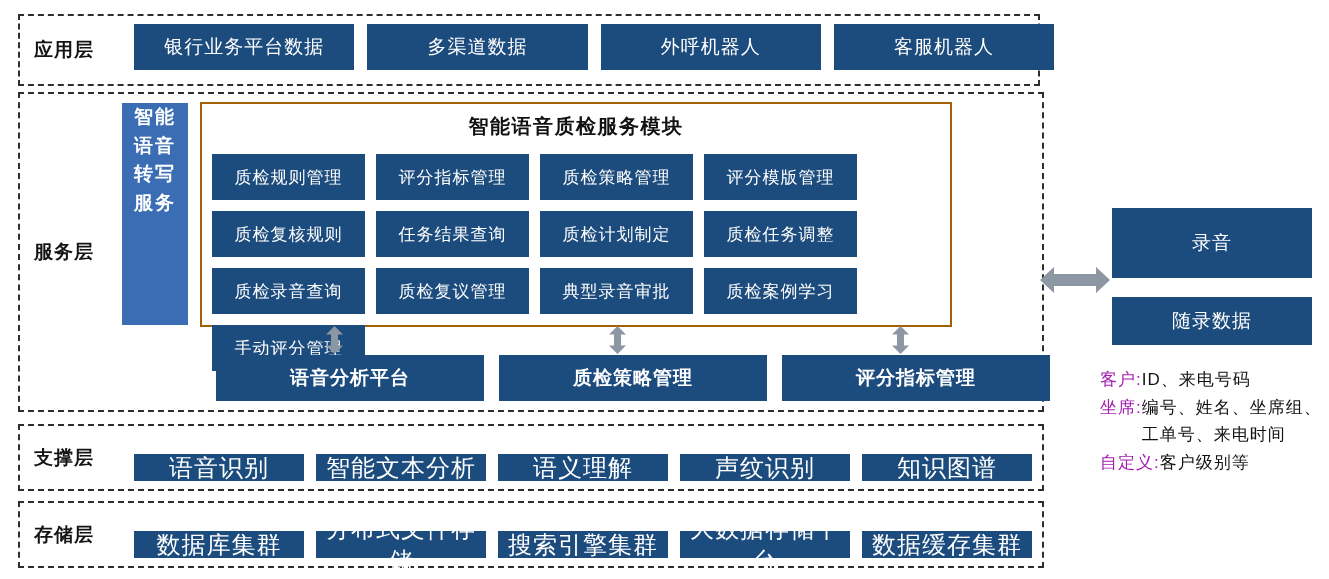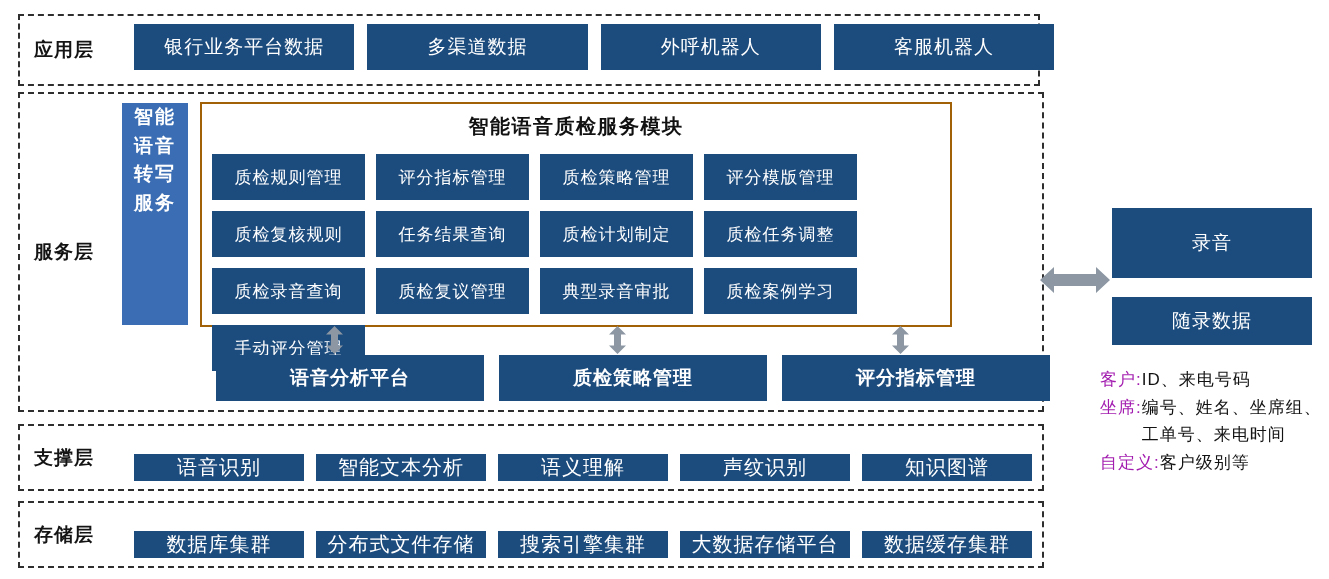--- a/index.html
+++ b/index.html
@@ -19,21 +19,21 @@
   }
   .box{
     background:var(--box-dark);color:#fff;display:flex;align-items:center;justify-content:center;
     letter-spacing:1px;box-sizing:border-box;text-align:center;
   }
   .hrow{position:absolute;display:flex;padding-left:16px;}
   #app-row{left:98px;top:8px;width:920px;height:46px;gap:13px;}
   #app-row .box{flex:1;font-size:19px;}
   #support-row{left:98px;top:9px;width:898px;height:46px;gap:12px;}
   #storage-row{left:98px;top:9px;width:898px;height:46px;gap:12px;}
-  #support-row .box,#storage-row .box{flex:1;font-size:20px;margin-top:19px;}
+  #support-row .box,#storage-row .box{flex:1;font-size:24px;margin-top:19px;}
   
   .vbox{
     position:absolute;left:102px;top:9px;width:66px;height:222px;
     background:var(--box-light);color:#fff;display:flex;align-items:flex-start;justify-content:center;
   }
   .vtext{width:44px;font-size:19px;font-weight:bold;line-height:1.5;letter-spacing:2px;word-break:break-all;text-align:center;}
   .module-panel{
     position:absolute;left:180px;top:8px;width:752px;height:225px;
     border:2px solid #a16207;background:#fff;box-sizing:border-box;
   }

